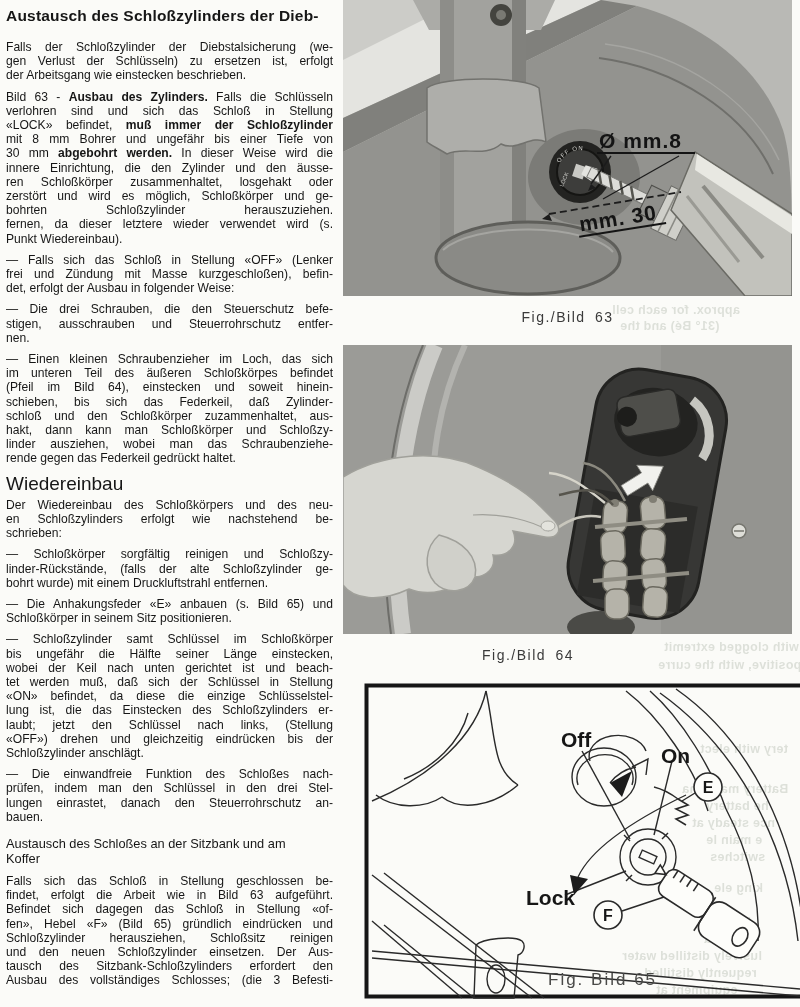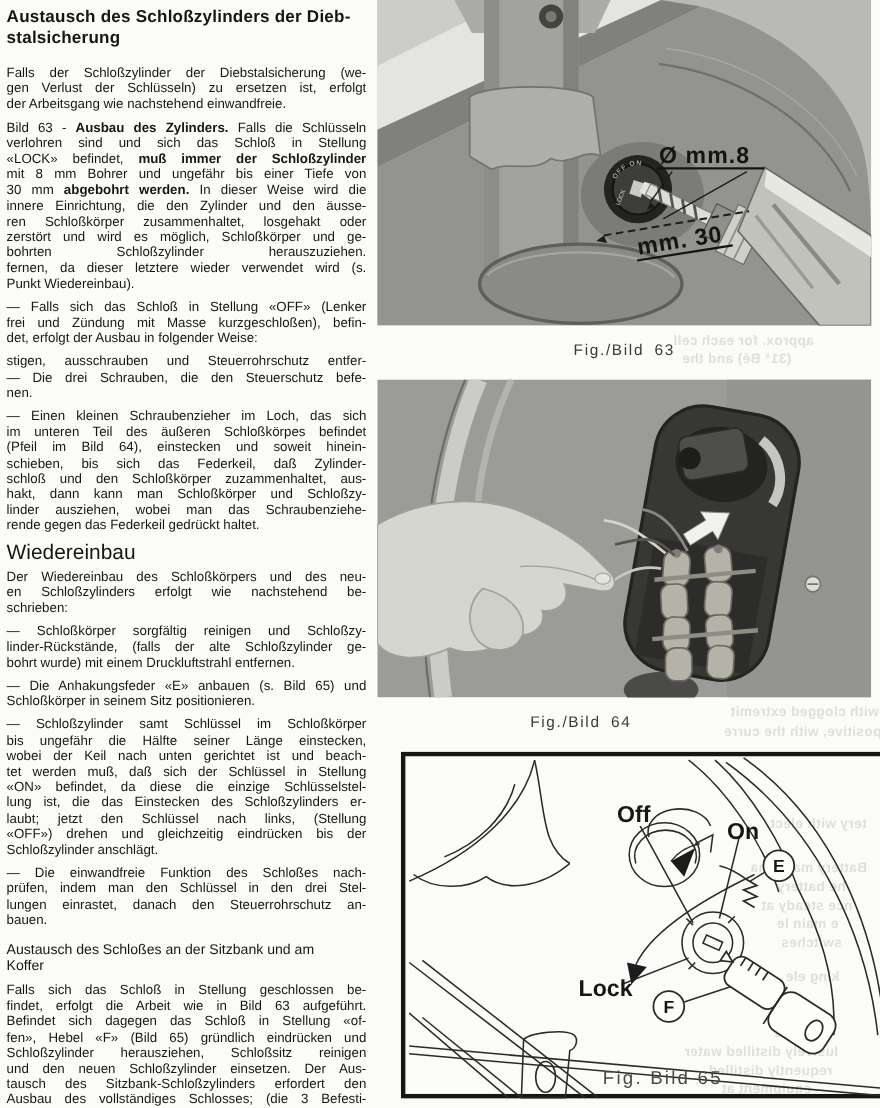--- a/index.html
+++ b/index.html
@@ -38,48 +38,47 @@
     <div style="left: 706px; top: 915px;">hecked</div>
     <div style="left: 704px; top: 932px;">ll). For a</div>
     <div style="left: 622px; top: 949px;">lusively distilled water</div>
     <div style="left: 644px; top: 966px;">requently distilled</div>
     <div style="left: 656px; top: 983px;">equipment at</div>
   </div>
 
 <div class="text-col" id="text-col">
     <div class="blk h1">
       <div class="ln">Austausch des Schloßzylinders der Dieb-</div>
-      <div class="ln">stalsicherung</div>
     </div>
     <div class="blk p">
       <div class="ln jl">Falls der Schloßzylinder der Diebstalsicherung (we-</div>
       <div class="ln jl">gen Verlust der Schlüsseln) zu ersetzen ist, erfolgt</div>
-      <div class="ln">der Arbeitsgang wie nachstehend einwandfreie.</div>
+      <div class="ln">der Arbeitsgang wie einstecken beschrieben.</div>
     </div>
     <div class="blk p">
       <div class="ln jl">Bild 63 - <b>Ausbau des Zylinders.</b> Falls die Schlüsseln</div>
       <div class="ln jl">verlohren sind und sich das Schloß in Stellung</div>
       <div class="ln jl">«LOCK» befindet, <b>muß immer der Schloßzylinder</b></div>
       <div class="ln jl">mit 8 mm Bohrer und ungefähr bis einer Tiefe von</div>
       <div class="ln jl">30 mm <b>abgebohrt werden.</b> In dieser Weise wird die</div>
       <div class="ln jl">innere Einrichtung, die den Zylinder und den äusse-</div>
       <div class="ln jl">ren Schloßkörper zusammenhaltet, losgehakt oder</div>
       <div class="ln jl">zerstört und wird es möglich, Schloßkörper und ge-</div>
       <div class="ln jl">bohrten Schloßzylinder herauszuziehen.</div>
       <div class="ln jl">fernen, da dieser letztere wieder verwendet wird (s.</div>
       <div class="ln">Punkt Wiedereinbau).</div>
     </div>
     <div class="blk p">
       <div class="ln jl">— Falls sich das Schloß in Stellung «OFF» (Lenker</div>
       <div class="ln jl">frei und Zündung mit Masse kurzgeschloßen), befin-</div>
       <div class="ln">det, erfolgt der Ausbau in folgender Weise:</div>
     </div>
     <div class="blk p">
+      <div class="ln jl">— Die drei Schrauben, die den Steuerschutz befe-</div>
       <div class="ln jl">stigen, ausschrauben und Steuerrohrschutz entfer-</div>
-      <div class="ln jl">— Die drei Schrauben, die den Steuerschutz befe-</div>
       <div class="ln">nen.</div>
     </div>
     <div class="blk p">
       <div class="ln jl">— Einen kleinen Schraubenzieher im Loch, das sich</div>
       <div class="ln jl">im unteren Teil des äußeren Schloßkörpes befindet</div>
       <div class="ln jl">(Pfeil im Bild 64), einstecken und soweit hinein-</div>
       <div class="ln jl">schieben, bis sich das Federkeil, daß Zylinder-</div>
       <div class="ln jl">schloß und den Schloßkörper zuzammenhaltet, aus-</div>
       <div class="ln jl">hakt, dann kann man Schloßkörper und Schloßzy-</div>
       <div class="ln jl">linder ausziehen, wobei man das Schraubenziehe-</div>

